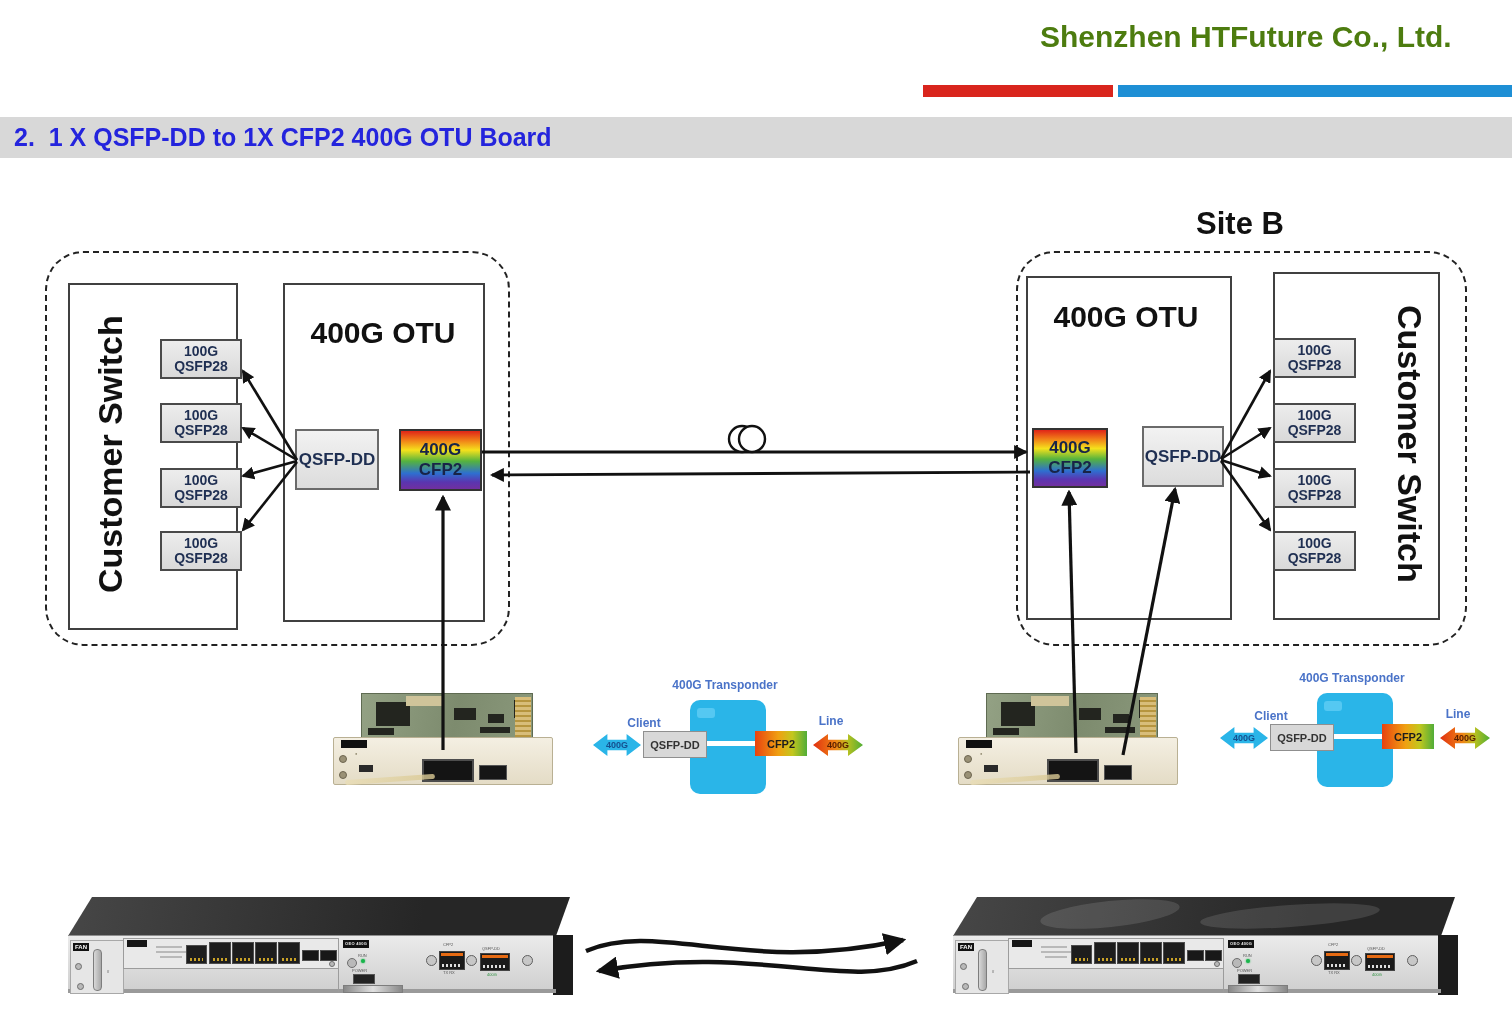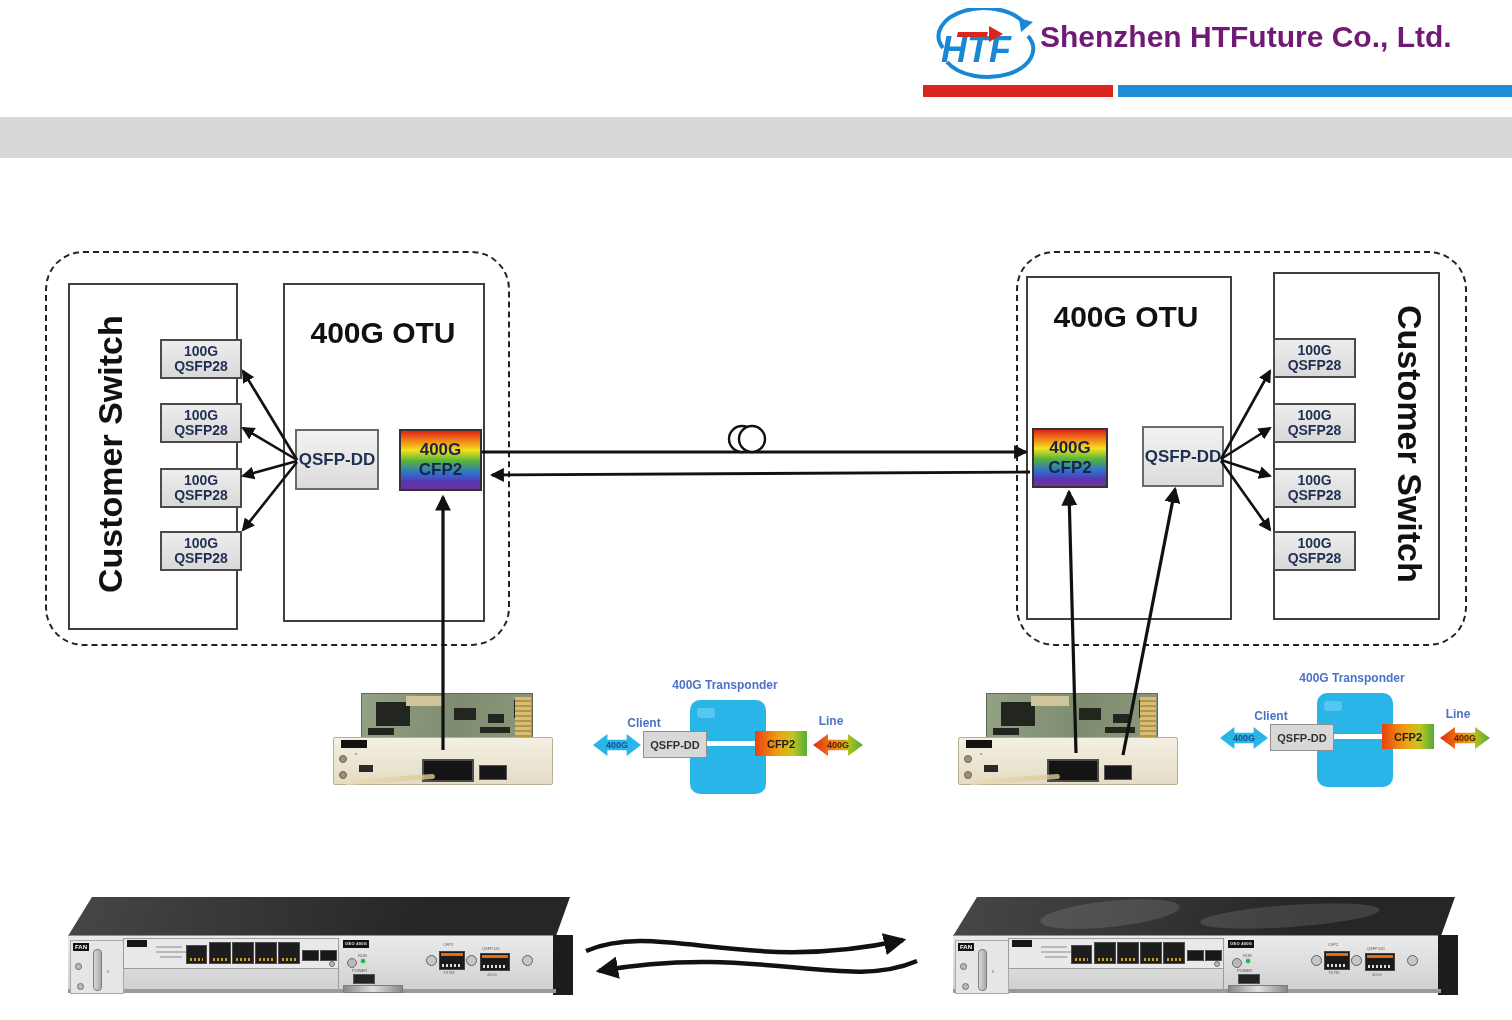--- a/index.html
+++ b/index.html
@@ -1,20 +1,20 @@
 <!DOCTYPE html>
 <html><head>
 <meta charset="utf-8">
 <style>
   html,body{margin:0;padding:0;background:#fff;}
   body{font-family:"Liberation Sans",sans-serif;}
   #stage{position:relative;width:1512px;height:1020px;background:#ffffff;overflow:hidden;}
   .abs{position:absolute;}
   
-  .company{left:1040px;top:20px;width:472px;height:44px;font-size:30px;font-weight:bold;color:#701a75;}
+  .company{left:1040px;top:20px;width:472px;height:44px;font-size:30px;font-weight:bold;color:#4d7c0f;}
   .bar{height:12px;top:85px;}
   .bar.red{left:923px;width:190px;background:#d9251d;}
   .bar.blue{left:1118px;width:394px;background:#1e8fd5;}
   
   .band{left:0;top:117px;width:1512px;height:41px;background:#d8d8d8;}
   .band-text{left:14px;top:123px;font-size:25px;font-weight:bold;color:#2424dd;white-space:pre;}
   
   .site-title{font-size:31px;font-weight:bold;color:#111;text-align:center;width:200px;}
   .dashed{border:2px dashed #222;border-radius:38px;background:transparent;}
   .solidbox{border:2px solid #404040;background:#fff;}
@@ -87,35 +87,26 @@
   .conn:after{content:"";position:absolute;left:2px;right:2px;bottom:2px;height:3px;background:repeating-linear-gradient(90deg,#ddd 0 2px,#1a1a1a 2px 4px);}
   .wm{position:absolute;background:#fff;opacity:.12;border-radius:50%;}
   
   #overlay{left:0;top:0;z-index:60;pointer-events:none;}
 </style>
 </head>
 <body>
 
 <div id="stage">
 
-  <div class="abs" style="left:933px;top:8px;width:105px;height:72px;">
-    <svg width="105" height="72" viewBox="0 0 105 72">
-      <path d="M10,40 A44,27 0 0 1 92,16" fill="none" stroke="#1887d5" stroke-width="4"></path>
-      <path d="M95,28 A44,27 0 0 1 14,54" fill="none" stroke="#1887d5" stroke-width="4"></path>
-      <polygon points="86,10 100,14 88,24" fill="#1887d5"></polygon>
-      <text x="8" y="54" font-family="Liberation Sans, sans-serif" font-size="36" font-weight="bold" font-style="italic" fill="#1887d5">HTF</text>
-      <rect x="30" y="24" width="30" height="5" fill="#d9251d" transform="skewX(-12)"></rect>
-      <polygon points="56,18 70,26 56,34" fill="#d9251d"></polygon>
-    </svg>
-  </div>
   <div class="abs company">Shenzhen HTFuture Co., Ltd.</div>
   <div class="abs bar red"></div>
   <div class="abs bar blue"></div>
 
   <div class="abs band"></div>
+  <div class="abs band-text">2.  1 X QSFP-DD to 1X CFP2 400G OTU Board</div>
 
   <div class="abs dashed" style="left:45px;top:251px;width:461px;height:391px;"></div>
 
   <div class="abs solidbox" style="left:68px;top:283px;width:166px;height:343px;"></div>
   <div class="abs vtext vup" style="left:70px;top:285px;width:80px;height:339px;">
       <span>Customer Switch</span>
     </div>
 
   <div class="abs solidbox" style="left:283px;top:283px;width:198px;height:335px;"></div>
   <div class="abs otu-title" style="left:293px;top:316px;width:180px;"><span>400G OTU</span></div>
@@ -138,20 +129,21 @@
   </div>
 
   <div class="abs module" style="left:295px;top:429px;width:80px;height:57px;">
       <span>QSFP-DD</span>
     </div>
   <div class="abs rainbow" style="left:399px;top:429px;width:79px;height:58px;">
     <span>400G</span>
       <span>CFP2</span>
   </div>
 
+  <div class="abs site-title" style="left:1140px;top:206px;">Site B</div>
   <div class="abs dashed" style="left:1016px;top:251px;width:447px;height:391px;"></div>
 
   <div class="abs solidbox" style="left:1026px;top:276px;width:202px;height:340px;"></div>
   <div class="abs otu-title" style="left:1036px;top:300px;width:180px;"><span>400G OTU</span></div>
 
   <div class="abs solidbox" style="left:1273px;top:272px;width:163px;height:344px;"></div>
   <div class="abs vtext vdown" style="left:1384px;top:274px;width:50px;height:340px;">
       <span>Customer Switch</span>
     </div>
 

